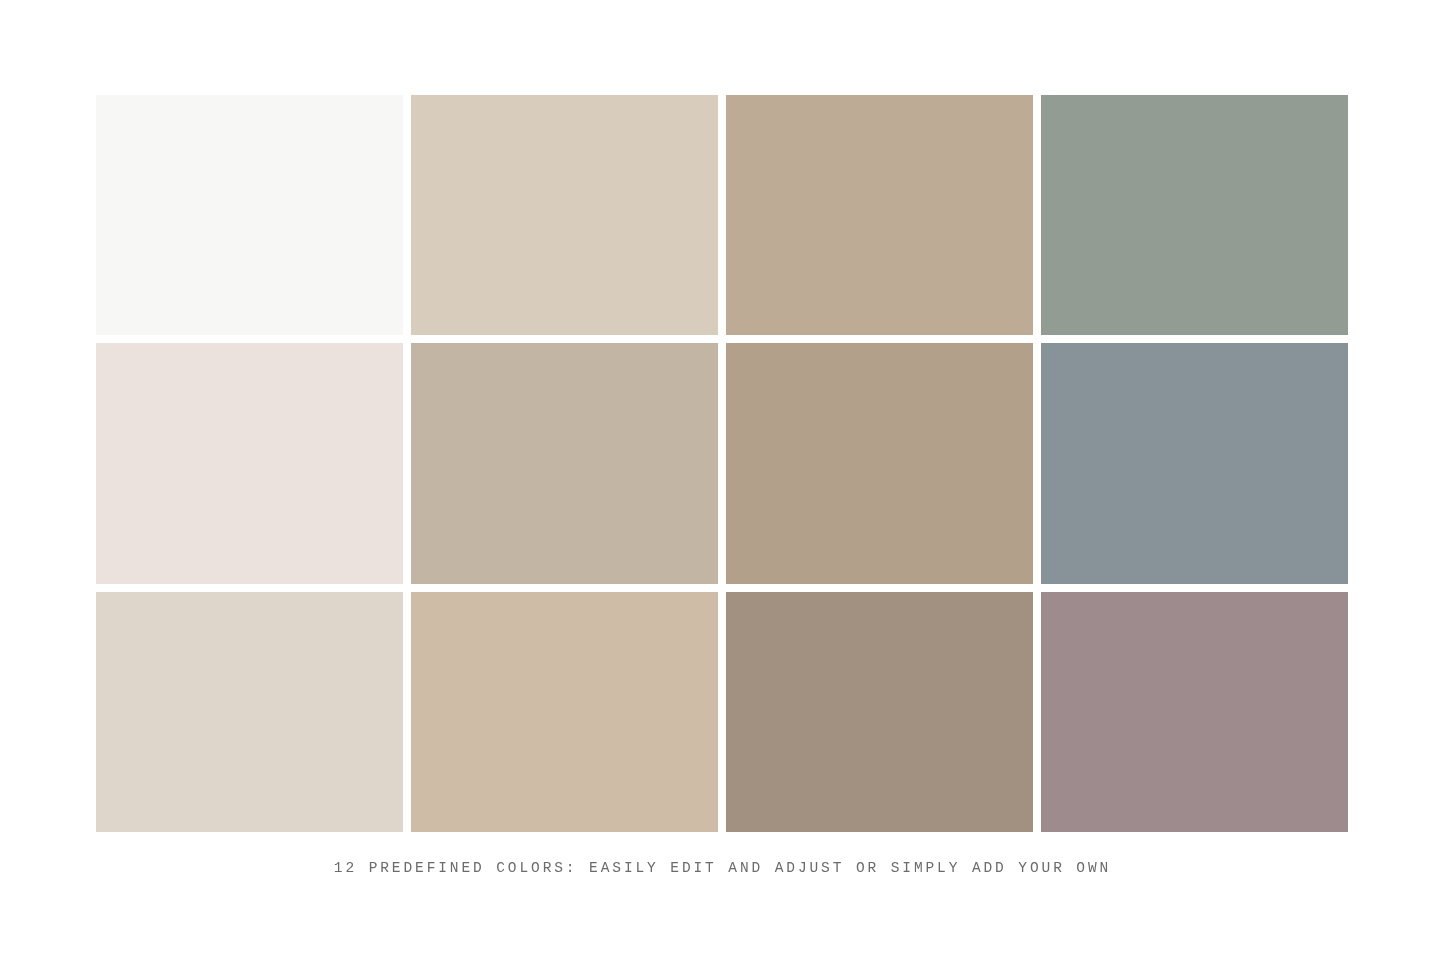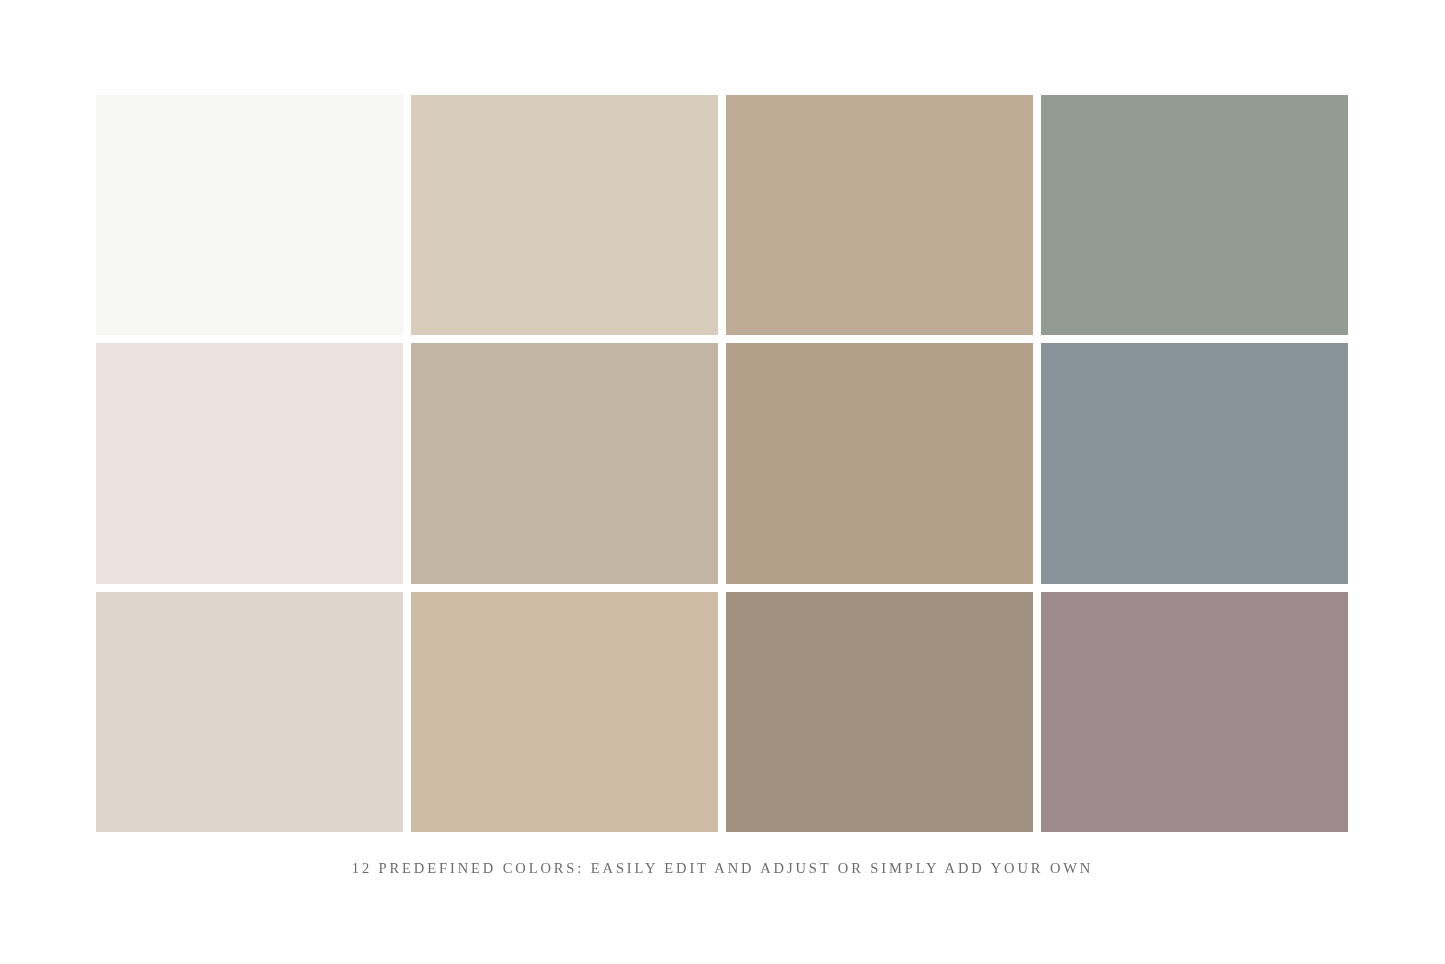--- a/index.html
+++ b/index.html
@@ -44,21 +44,21 @@
     display: block;
     background: #ffffff;
   }
 
   .caption {
     position: absolute;
     left: 0;
     top: 858px;
     width: 1445px;
     text-align: center;
-    font-family: Liberation Serif, serif;
+    font-family: Liberation Mono, monospace;
     font-size: 14.5px;
     font-weight: 400;
     letter-spacing: 2.9px;
     color: #6b6b6b;
     white-space: nowrap;
     line-height: 20px;
   }
 </style>
 </head>
 <body>

